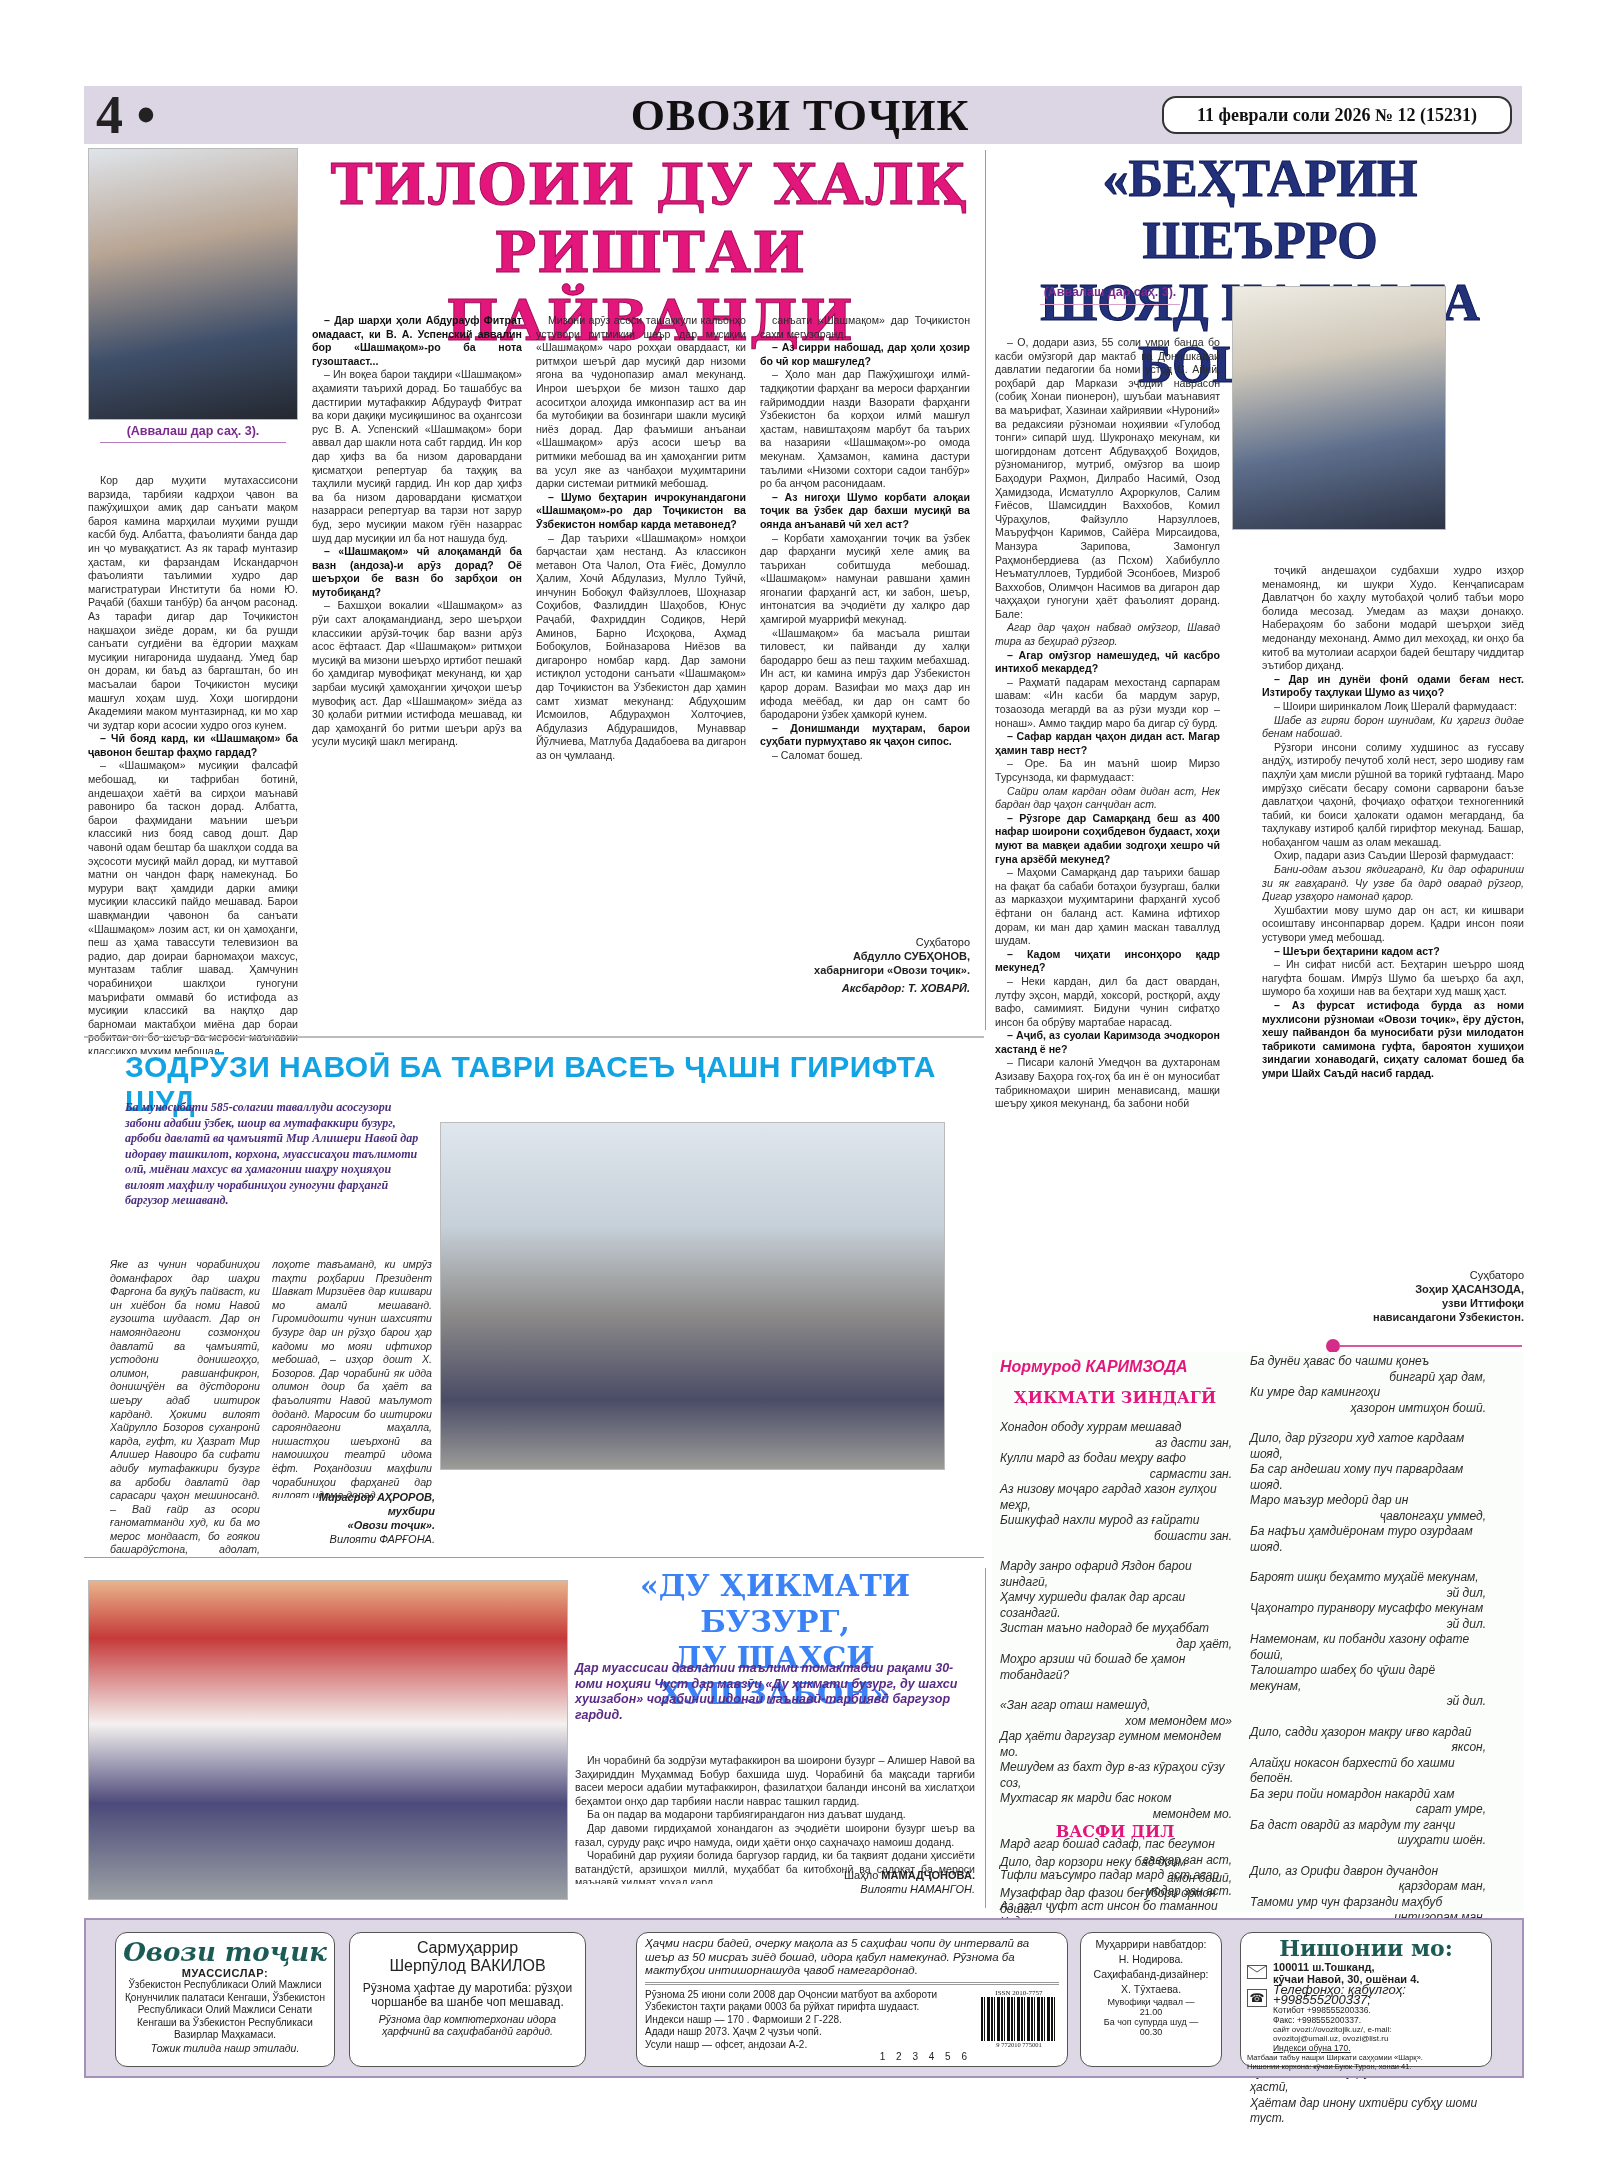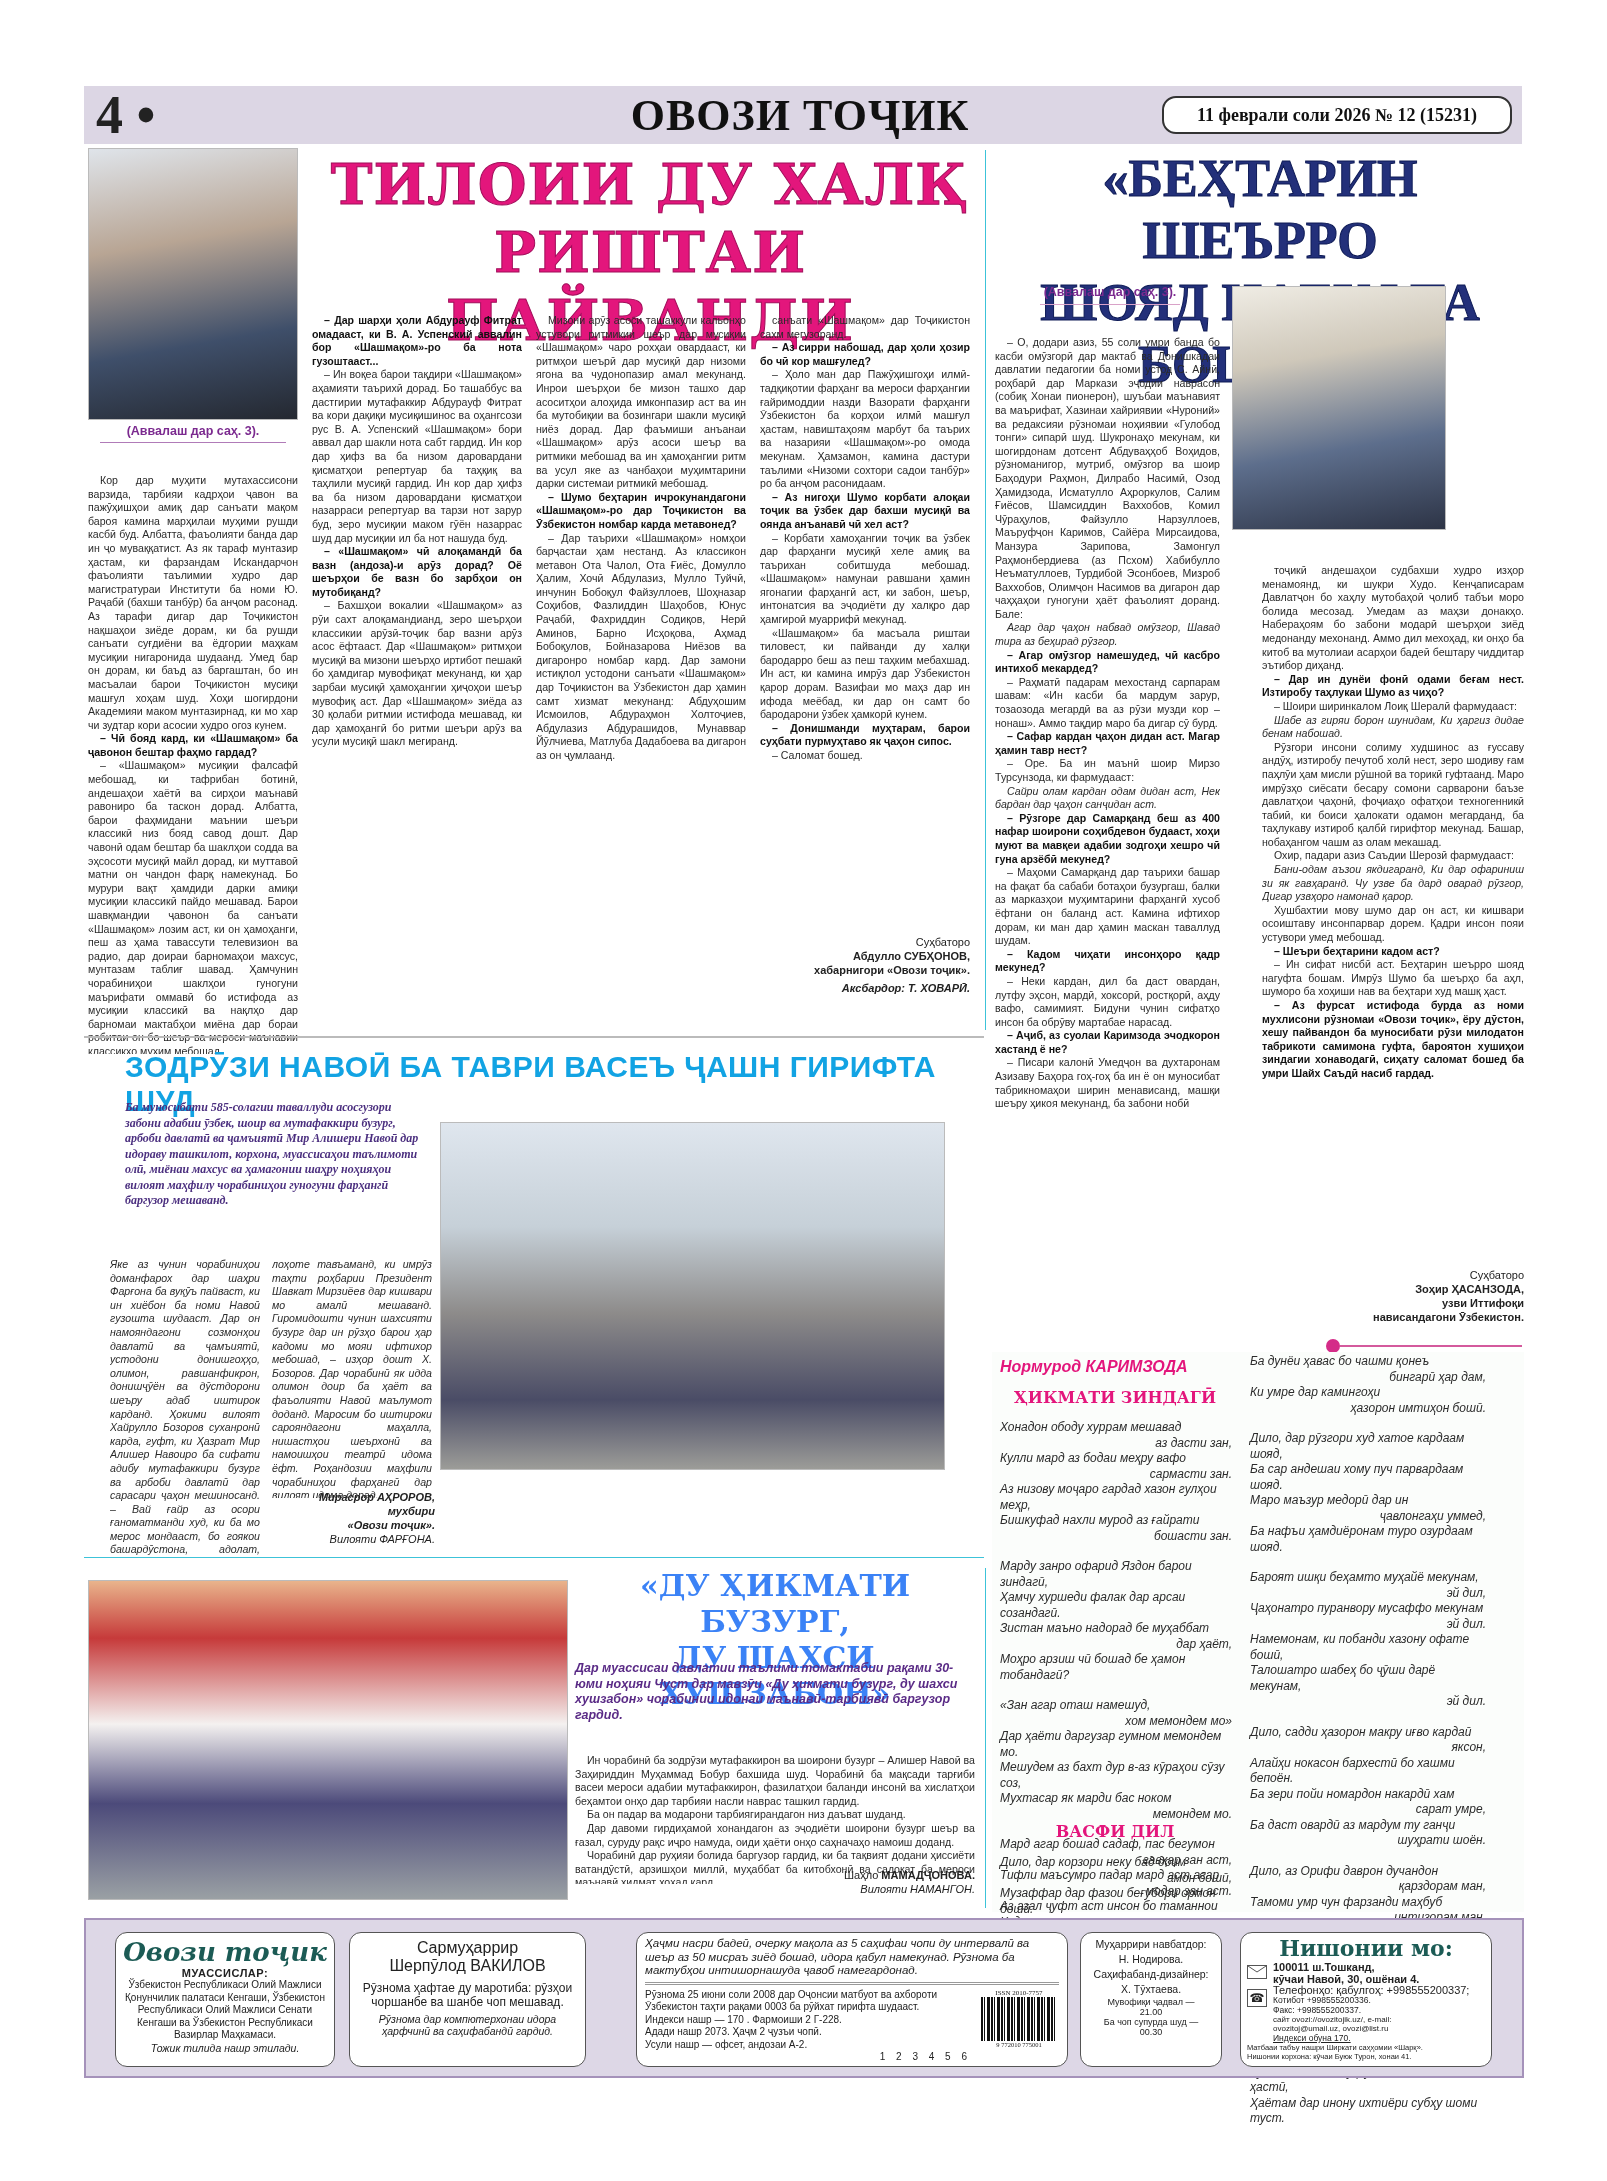--- a/index.html
+++ b/index.html
@@ -301,21 +301,21 @@
       <div style="width:20px;height:14px;border:1px solid #555;position:relative;">
         <svg width="18" height="12" style="position:absolute;left:0;top:0;">
             <polyline points="0,0 9,6 18,0" fill="none" stroke="#555" stroke-width="1"></polyline>
           </svg>
       </div>
       <div style="width:20px;height:18px;border:1px solid #555;text-align:center;font-size:12px;line-height:16px;">☎</div>
     </div>
     <div style="flex:1;">
       <div style="font-weight:bold;font-size:11px;line-height:12px;">100011 ш.Тошканд,</div>
       <div style="font-weight:bold;font-size:11px;line-height:12px;">кӯчаи Навоӣ, 30, ошёнаи 4.</div>
-      <div style="font-size:11px;line-height:10px;">Телефонҳо: қабулгоҳ: +998555200337;</div>
+      <div style="font-size:13px;line-height:10px;font-style:italic;">Телефонҳо: қабулгоҳ: +998555200337;</div>
       <div style="font-size:8.5px;line-height:10px;">Котибот +998555200336.</div>
       <div style="font-size:8.5px;line-height:10px;">Факс: +998555200337.</div>
       <div style="font-size:8px;line-height:9px;">сайт ovozi://ovozitojik.uz/, e-mail:</div>
       <div style="font-size:8px;line-height:9px;">ovozitoj@umail.uz, ovozi@list.ru</div>
       <div style="font-size:8.5px;line-height:10px;text-decoration:underline;">Индекси обуна 170.</div>
     </div>
   </div>
   <div style="font-size:7.5px;line-height:9px;">Матбааи табъу нашри Ширкати саҳҳомии «Шарқ».</div>
   <div style="font-size:7.5px;line-height:9px;">Нишонии корхона: кӯчаи Буюк Турон, хонаи 41.</div>
 </div>

